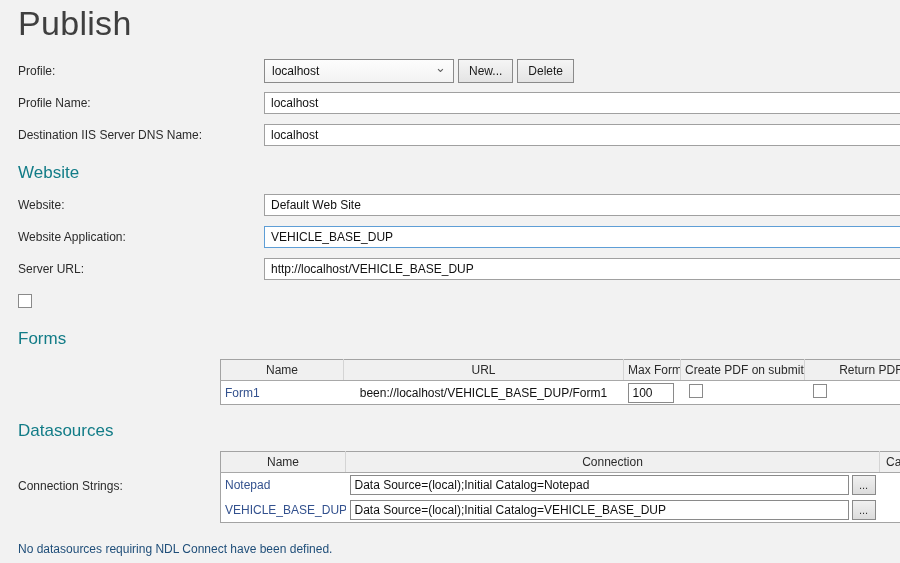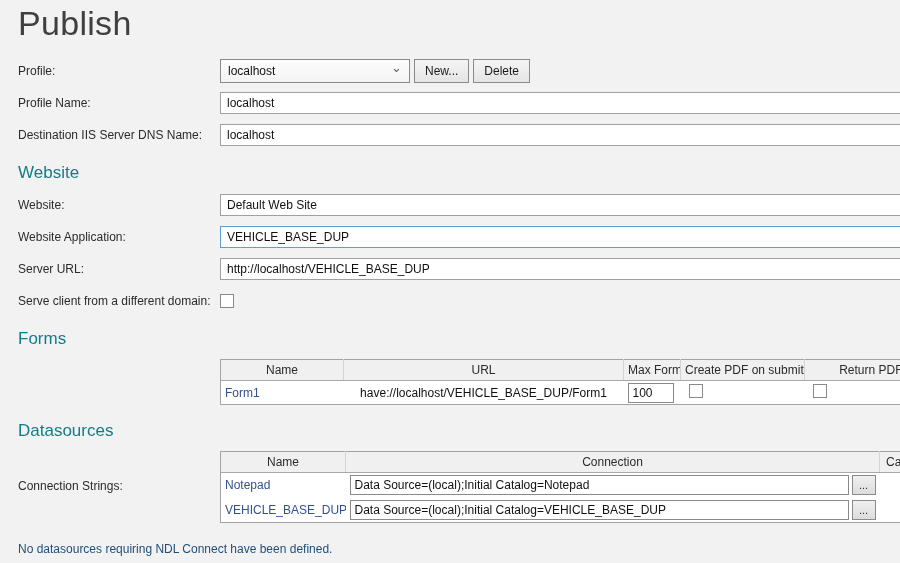--- a/index.html
+++ b/index.html
@@ -13,21 +13,21 @@
     overflow: hidden;
   }
   .page { padding-left: 18px; }
   .page-title {
     font-size: 34px;
     font-weight: 200;
     color: #3f3f3f;
     margin: 4px 0 16px 0;
     letter-spacing: 0.3px;
   }
-  .form-row { display: flex; align-items: center; margin-bottom: 8px; min-height: 24px; }
+  .form-row { display: flex; align-items: center; margin-bottom: 8px; min-height: 24px; gap: 44px; }
   .form-label { width: 202px; flex-shrink: 0; color: #2b2b2b; }
   .form-control { flex: 1; overflow: hidden; margin-right: -2px; display: flex; align-items: center; }
   input.text {
     width: 100%; height: 22px;
     border: 1px solid #a0a0a0;
     background: #fff;
     padding: 0 6px;
     font: 12px "Liberation Sans", sans-serif;
     color: #111;
     outline: none;
@@ -172,21 +172,20 @@
   </div>
 
   <div class="form-row">
     <div class="form-label">Server URL:</div>
     <div class="form-control">
       <input type="text" class="text" value="http://localhost/VEHICLE_BASE_DUP" style="">
     </div>
   </div>
 
   <div class="form-row">
-    <div class="form-label">Serve client from a different domain:</div>
     <div class="form-control">
       <span class="checkbox"></span>
     </div>
   </div>
 
   <h2 class="section-heading" style="color:#127c87">Forms</h2>
 
   <div class="table-indent">
     <table class="grid" style="width:744px">
       <colgroup>
@@ -201,21 +200,21 @@
           <th>Name</th>
           <th>URL</th>
           <th>Max Forms</th>
           <th>Create PDF on submit</th>
           <th>Return PDF URL</th>
         </tr>
       </thead>
       <tbody>
         <tr>
           <td class="name-cell"><span class="link-text">Form1</span></td>
-          <td class="url-cell">have://localhost/VEHICLE_BASE_DUP/Form1</td>
+          <td class="url-cell">been://localhost/VEHICLE_BASE_DUP/Form1</td>
           <td><input type="text" class="cell-input maxapi-input" value="100" style=""></td>
           <td style="padding-left:8px"><span class="checkbox"></span></td>
           <td style="padding-left:8px"><span class="checkbox"></span></td>
         </tr>
       </tbody>
     </table>
   </div>
 
   <h2 class="section-heading" style="color:#127c87">Datasources</h2>
 

